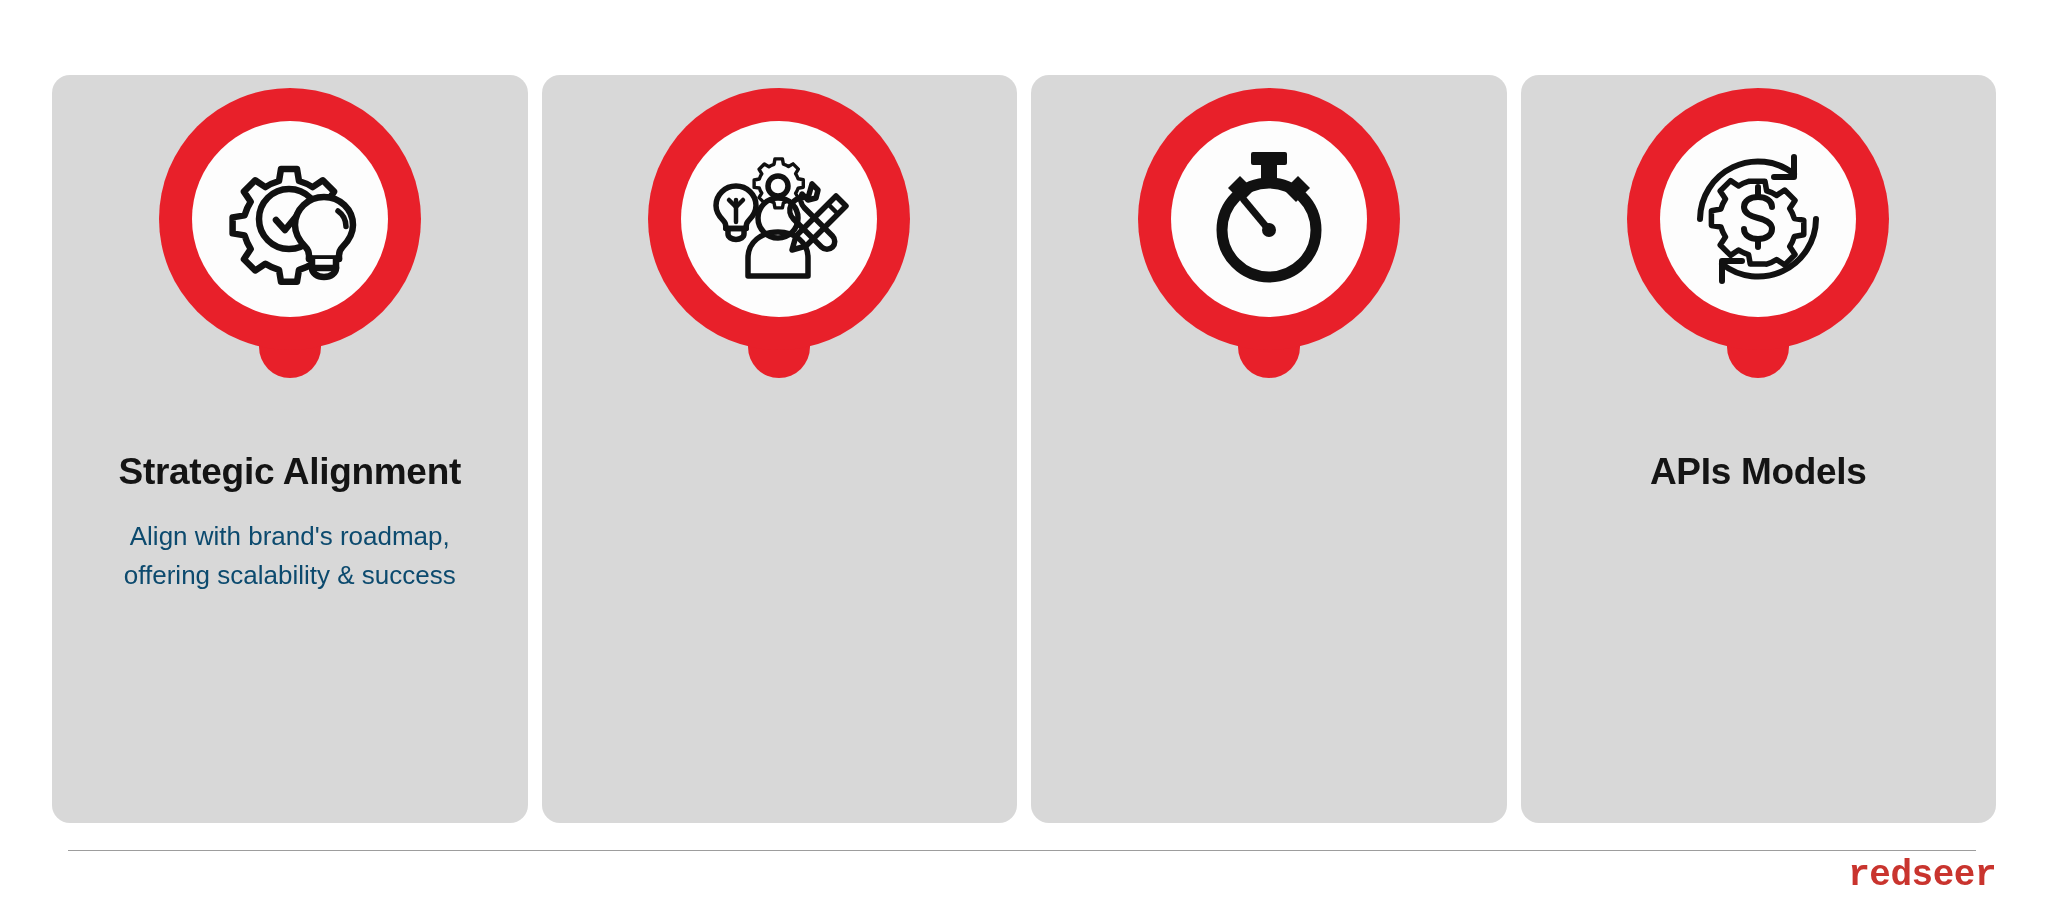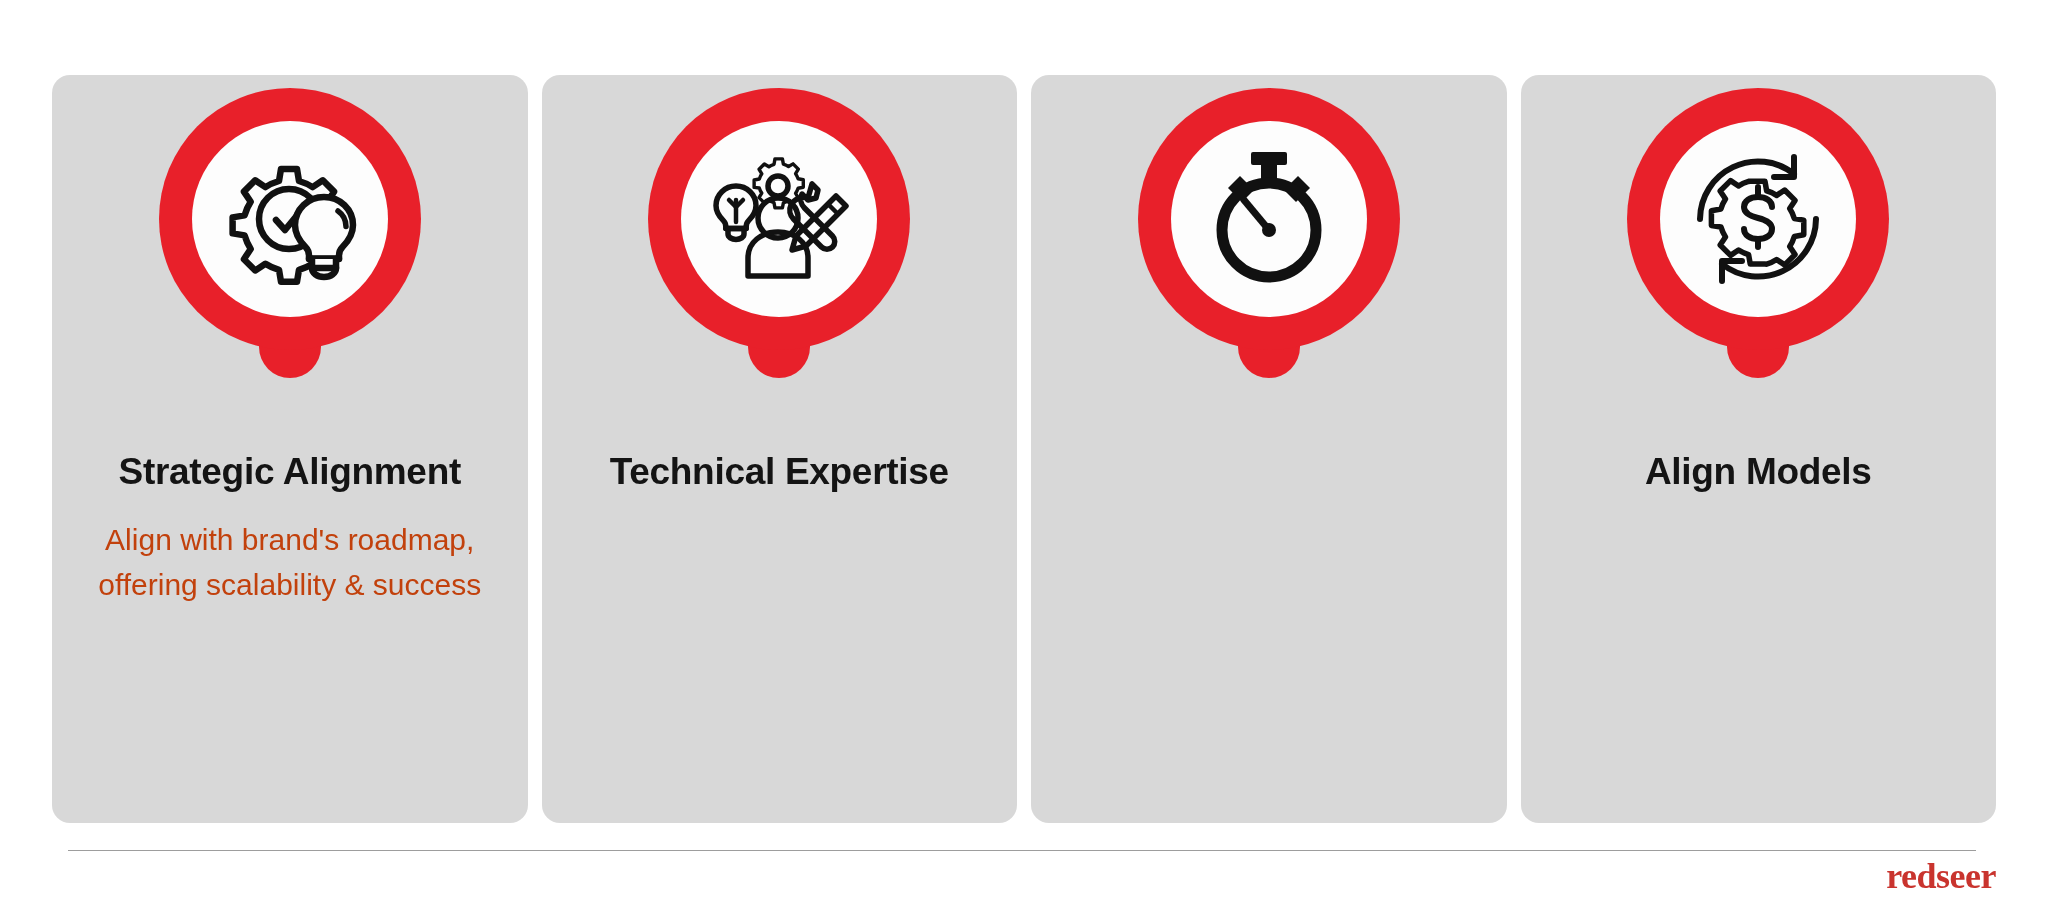--- a/index.html
+++ b/index.html
@@ -81,43 +81,43 @@
     font-size: 37px;
     font-weight: bold;
     color: #141414;
     letter-spacing: -0.3px;
     text-align: center;
     margin-top: 64px;
     padding: 0 10px;
     line-height: 1.1;
   }
   .card-body {
-    font-size: 30px;
-    color: #c2410c;
+    font-size: 26px;
+    color: #0c4a6e;
     text-align: center;
     line-height: 1.52;
     margin-top: 24px;
     padding: 0 22px;
     max-width: 430px;
   }
 
   
   .divider {
     position: absolute;
     left: 68px;
     top: 850px;
     width: 1908px;
     height: 1px;
     background: #9d9d9d;
   }
   .logo {
     position: absolute;
     right: 52px;
     top: 858px;
-    font-family: Liberation Serif, serif;
+    font-family: Liberation Mono, monospace;
     font-size: 36px;
     font-weight: bold;
     color: #c9342e;
     letter-spacing: -0.5px;
     line-height: 1;
   }
 </style>
 </head>
 <body>
 
@@ -187,21 +187,20 @@
                 <path d="M130 50 l10 10 -40 40 -14 4 4-14 z"></path>
                 <path d="M122 58 l10 10" stroke-width="4.5"></path>
 
                 <path d="M102 52 c-7-2-14 1-17 7 -2.5 5-1 10.5 2.5 14 l28 28 c3 3 8 3 11 0 3-3 3-8 0-11
                          l-28-28 c-3.5-3.5-5-9-2.5-14 l6 6 8-2 2-8 -6-6 z"></path>
               </svg>
             </span>
           </div>
         </div>
       </div>
-      <div class="card-title">Technical Expertise</div>
     </div>
 
     <div class="card">
       <div class="pin">
         <div class="pin-tail"></div>
         <div class="pin-ring">
           <div class="pin-inner">
             <span>
               <svg width="150" height="150" viewBox="0 0 150 150" fill="none">
 
@@ -246,21 +245,21 @@
                          l-5.8-8.7 11.3-11.3 8.7 5.8 c3.3-2.2 6.9-3.8 10.9-5 z" transform="translate(0,5) scale(0.92) translate(6,0)"></path>
 
                 <path d="M88 62 c0-6-6-10-14-10 s-14 4-14 10 c0 6 6 9 14 11 8 2 14 5 14 11
                          0 6-6 10-14 10 s-14-4-14-10"></path>
                 <path d="M74 42 v8 M74 94 v8"></path>
               </svg>
             </span>
           </div>
         </div>
       </div>
-      <div class="card-title">Align Models</div>
+      <div class="card-title">APIs Models</div>
     </div>
 
   </div>
 
   <div class="divider"></div>
   <div class="logo">redseer</div>
 
 </div>
 
 </body></html>

